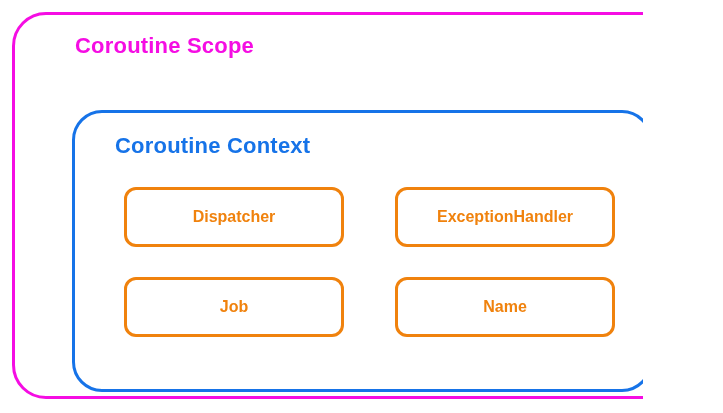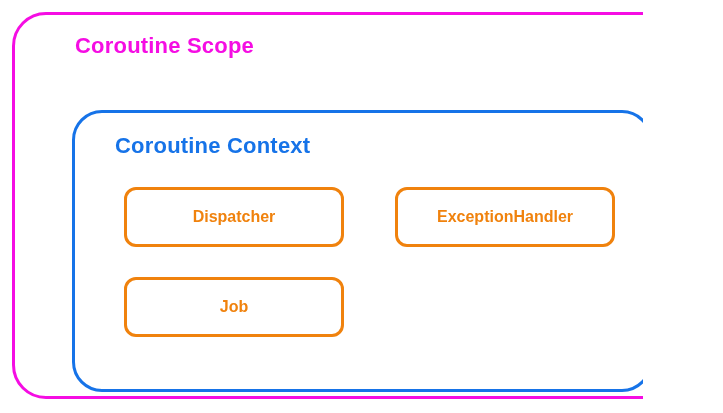--- a/index.html
+++ b/index.html
@@ -105,16 +105,19 @@
       <div class="items-grid">
         <div class="item-box">
           <span class="item-label">Dispatcher</span>
         </div>
         <div class="item-box">
           <span class="item-label">ExceptionHandler</span>
         </div>
         <div class="item-box">
           <span class="item-label">Job</span>
         </div>
+        <div class="item-box">
+          <span class="item-label">Name</span>
+        </div>
       </div>
     </div>
   </div>
 </div>
 
 </body></html>

